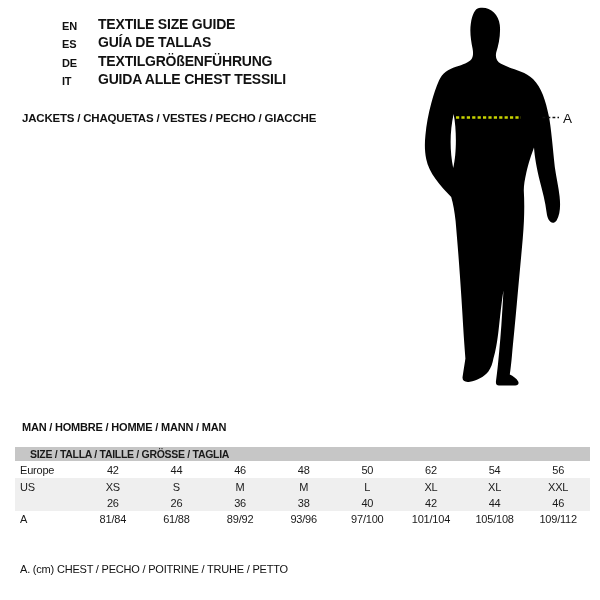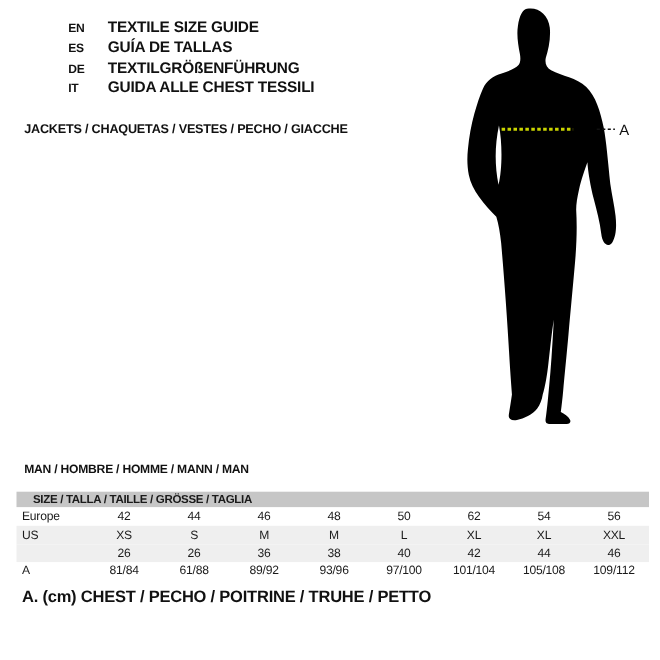--- a/index.html
+++ b/index.html
@@ -25,21 +25,21 @@
   
   .size-table{position:absolute;left:15px;top:447px;width:575px;}
   .st-header{height:14px;display:flex;align-items:center;padding-left:15px;font-size:10.5px;font-weight:bold;letter-spacing:-0.3px;color:#1a1a1a;}
   .st-row{height:16px;display:flex;align-items:center;font-size:11px;letter-spacing:-0.2px;color:#1a1a1a;}
   .st-row.tall{height:17px;}
   .st-label{width:66px;padding-left:5px;box-sizing:border-box;}
   .st-cells{flex:1;display:flex;}
   .st-cell{flex:1;text-align:center;}
 
   
-  .footnote{position:absolute;left:20px;top:534px;font-size:15px;font-weight:bold;letter-spacing:-0.2px;}
+  .footnote{position:absolute;left:20px;top:563px;font-size:11px;font-weight:normal;letter-spacing:-0.2px;}
 </style>
 </head>
 <body>
 
 <div id="stage">
 
   <div class="lang-block">
     <div class="lang-row">
       <span class="lang-code">EN</span>
       <span class="lang-label">TEXTILE SIZE GUIDE</span>

